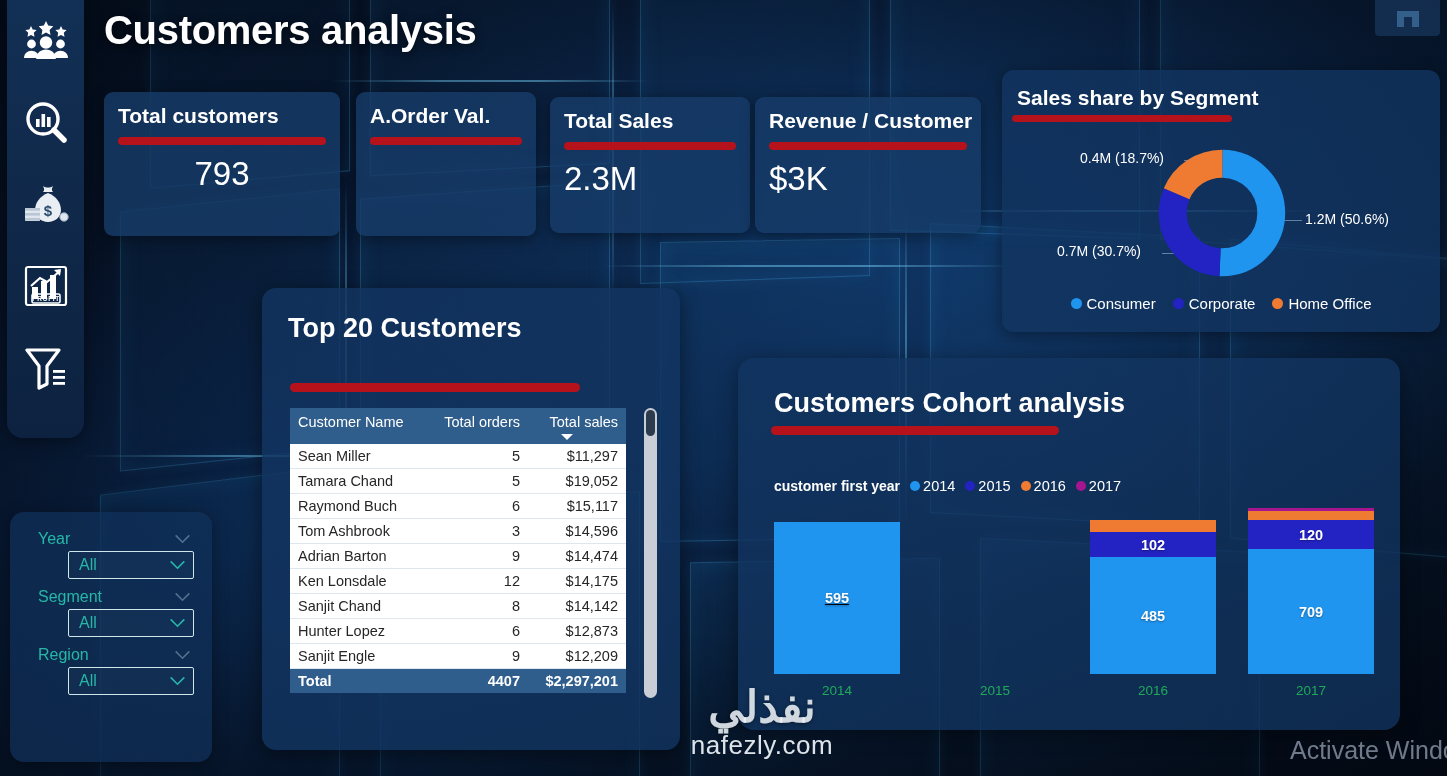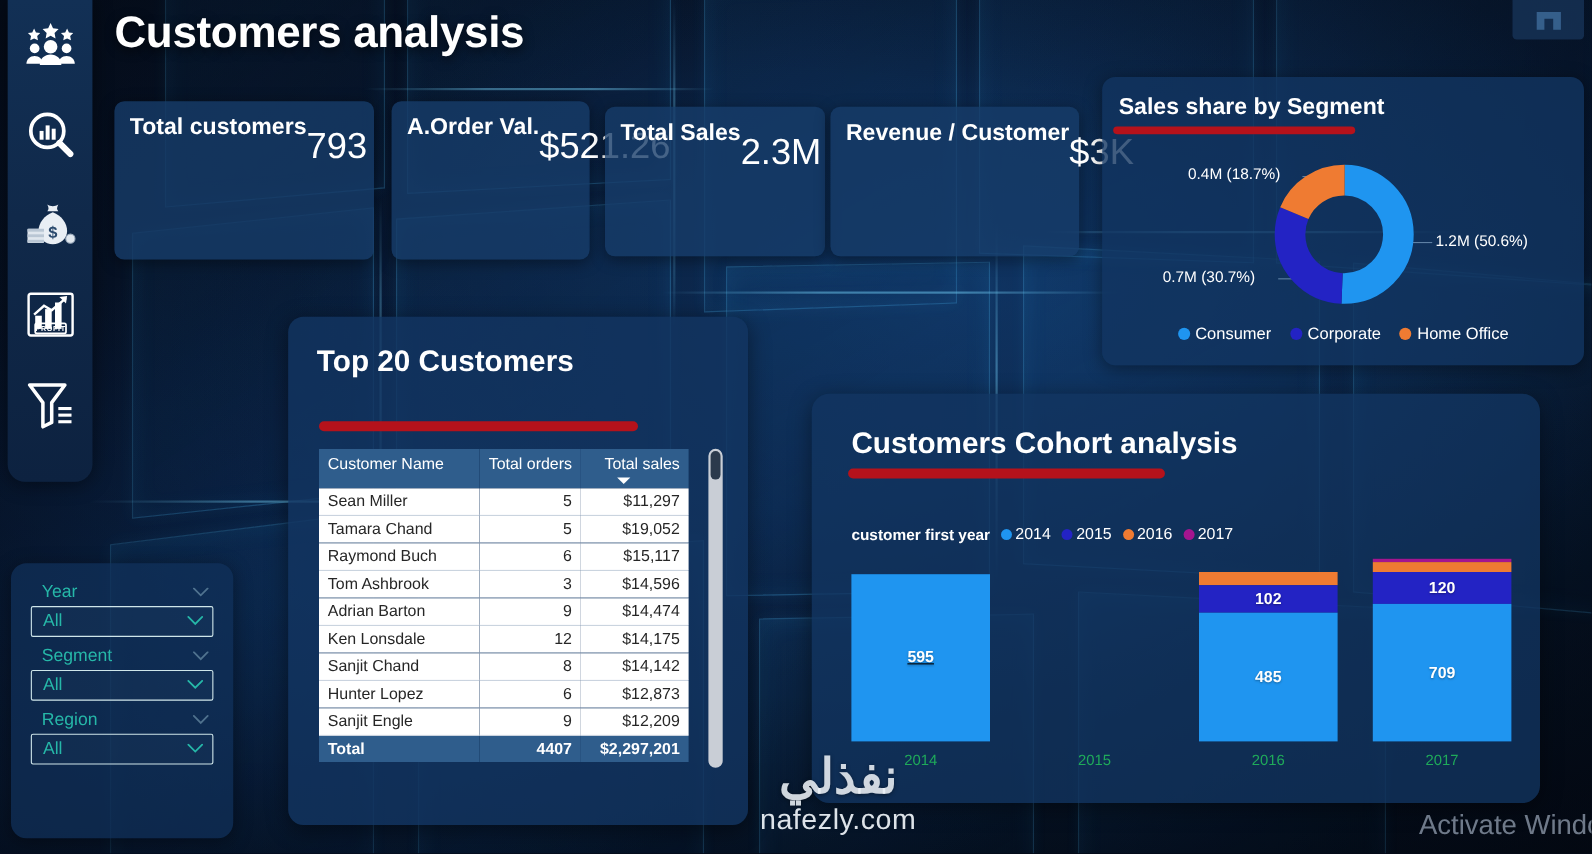--- a/index.html
+++ b/index.html
@@ -67,21 +67,21 @@
     text-shadow: 0 2px 10px rgba(0,0,0,0.65);
   }
 
   
   .kpi {
     position: absolute;
     background: rgba(22,60,105,0.80);
     border-radius: 9px;
     box-shadow: 0 3px 14px rgba(0,0,0,0.40);
     padding: 12px 14px 10px 14px;
-    display: flex; 
+    display: flex; flex-direction: column;
   }
   .kpi .k-label {
     font-size: 21px; font-weight: bold; color: #ffffff; white-space: nowrap;
   }
   .kpi .k-rule {
     height: 8px; border-radius: 5px; background: #b5121b;
     margin-top: 9px; width: 100%;
   }
   .kpi .k-value {
     margin-top: 12px;
@@ -225,20 +225,21 @@
     display: flex; align-items: center; justify-content: space-between;
     color: #26b7a8; font-size: 16px; padding: 0 4px 3px 10px;
   }
   .slicer-box {
     display: flex; align-items: flex-start; justify-content: space-between;
     border: 1.5px solid #cfe6ea; border-radius: 2px;
     padding: 4px 8px 4px 10px;
     color: #26b7a8; font-size: 16px;
     background: rgba(255,255,255,0.02);
     cursor: pointer;
+    margin-left: 40px;
   }
   .chev { width: 15px; height: 9px; }
 
   
   #watermark {
     position: absolute; left: 632px; top: 686px;
     width: 260px; text-align: center;
     pointer-events: none;
   }
   #wm-ar {
@@ -379,21 +380,20 @@
 
   <div class="kpi" id="kpi0">
     <div class="k-label">Total customers</div>
     <div class="k-rule"></div>
     <div class="k-value">793</div>
   </div>
 
   <div class="kpi" id="kpi1">
     <div class="k-label">A.Order Val.</div>
     <div class="k-rule"></div>
-    <div class="k-value">$521.26</div>
   </div>
 
   <div class="kpi" id="kpi2">
     <div class="k-label">Total Sales</div>
     <div class="k-rule"></div>
     <div class="k-value">2.3M</div>
   </div>
 
   <div class="kpi" id="kpi3">
     <div class="k-label">Revenue / Customer</div>

